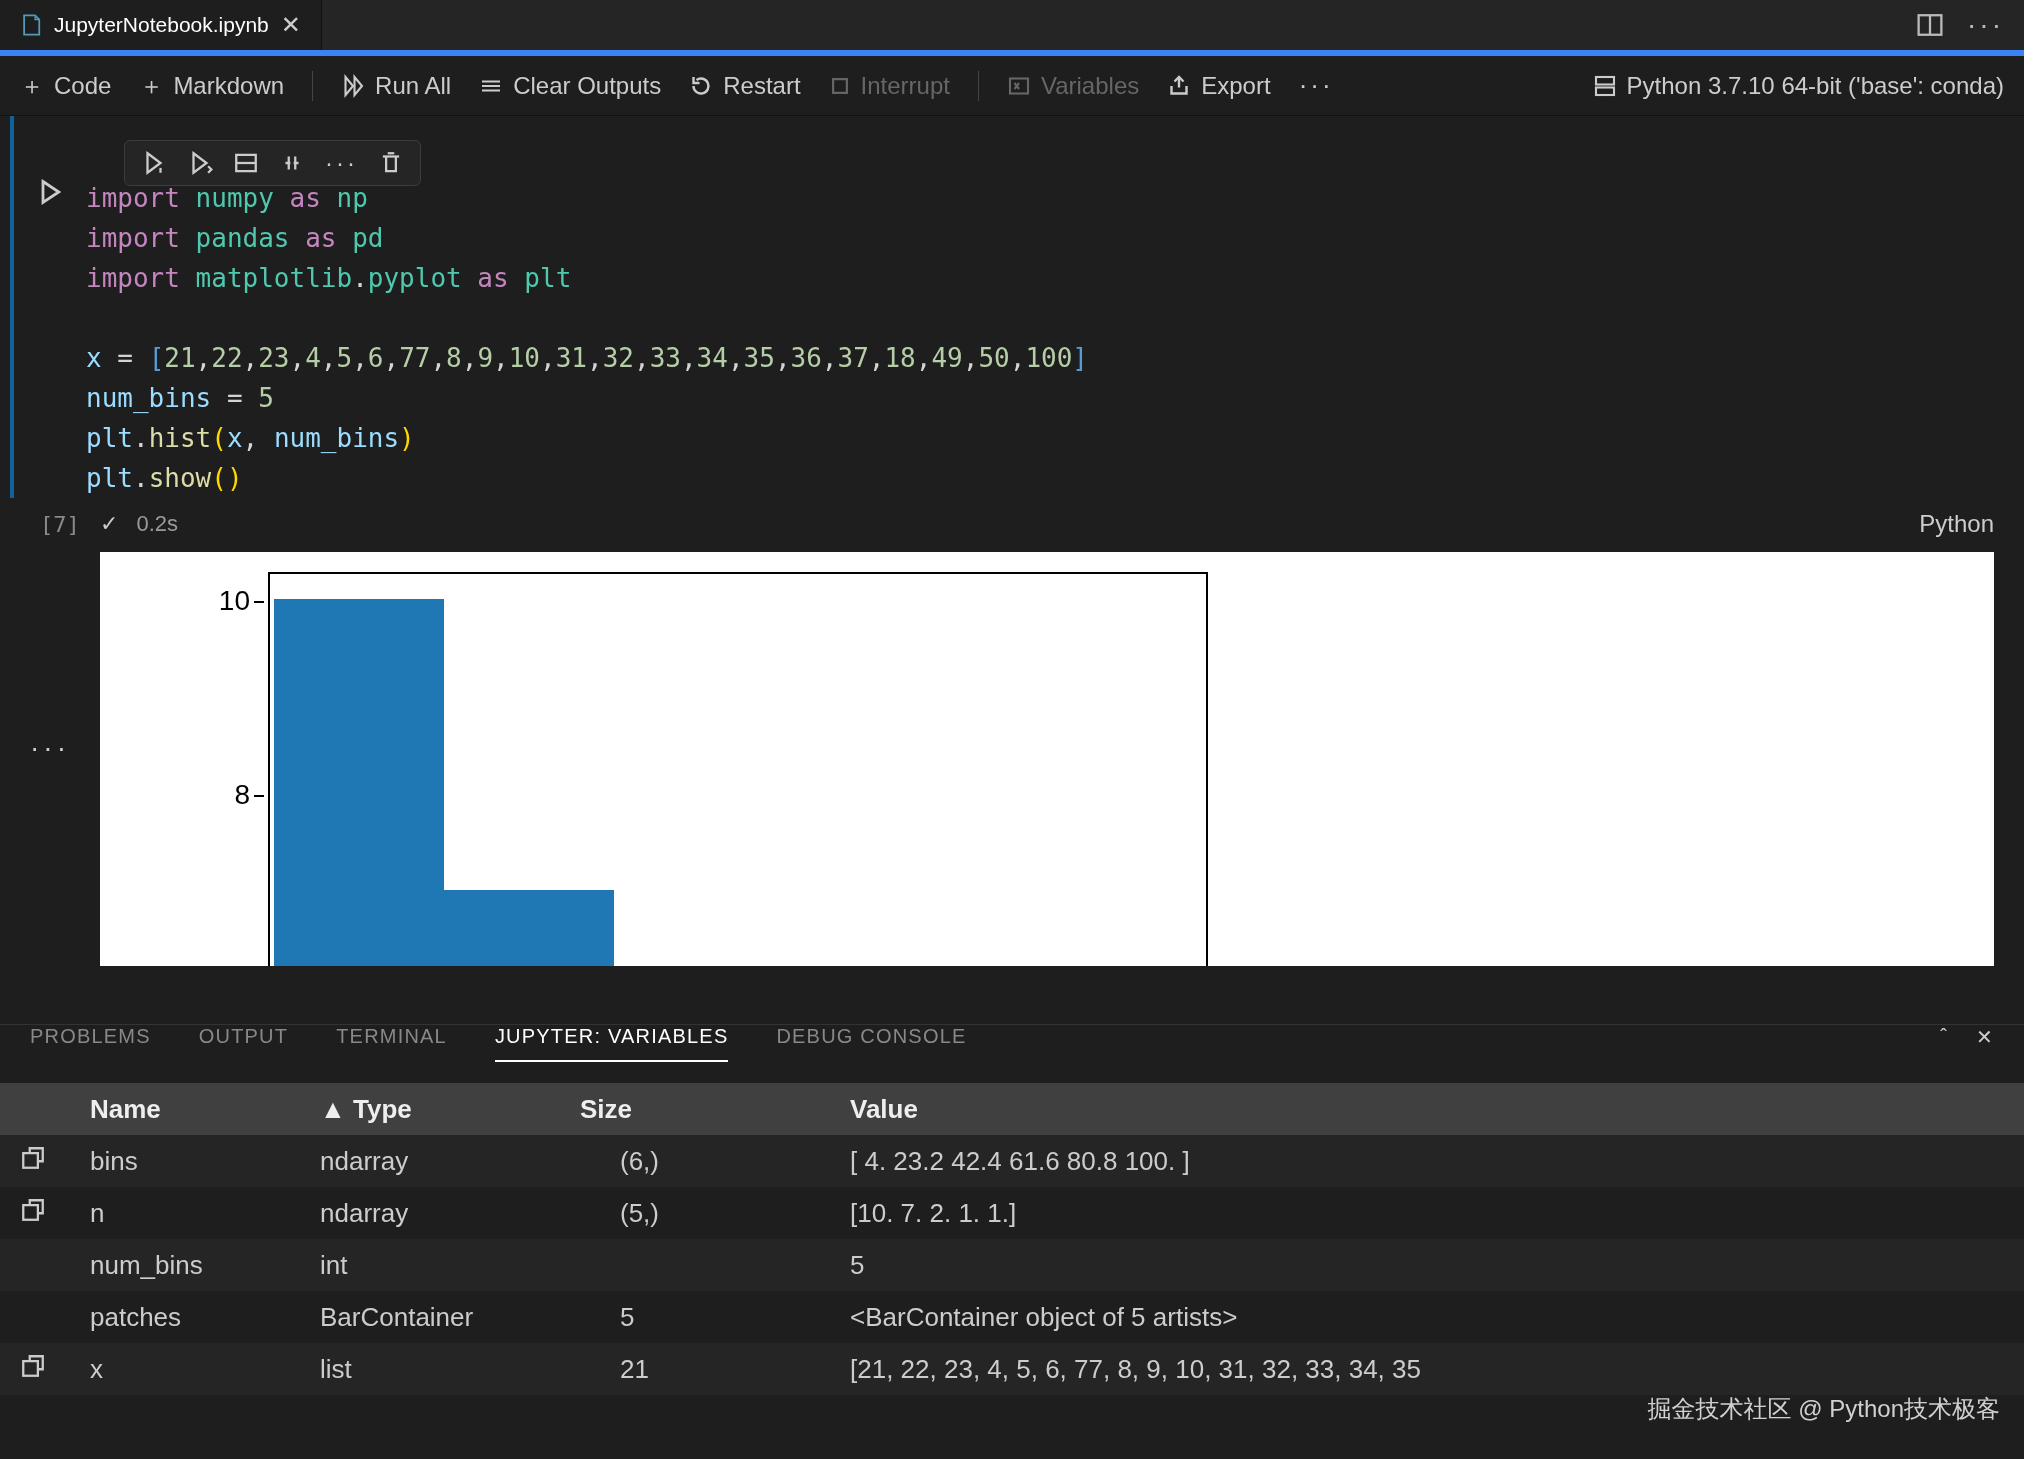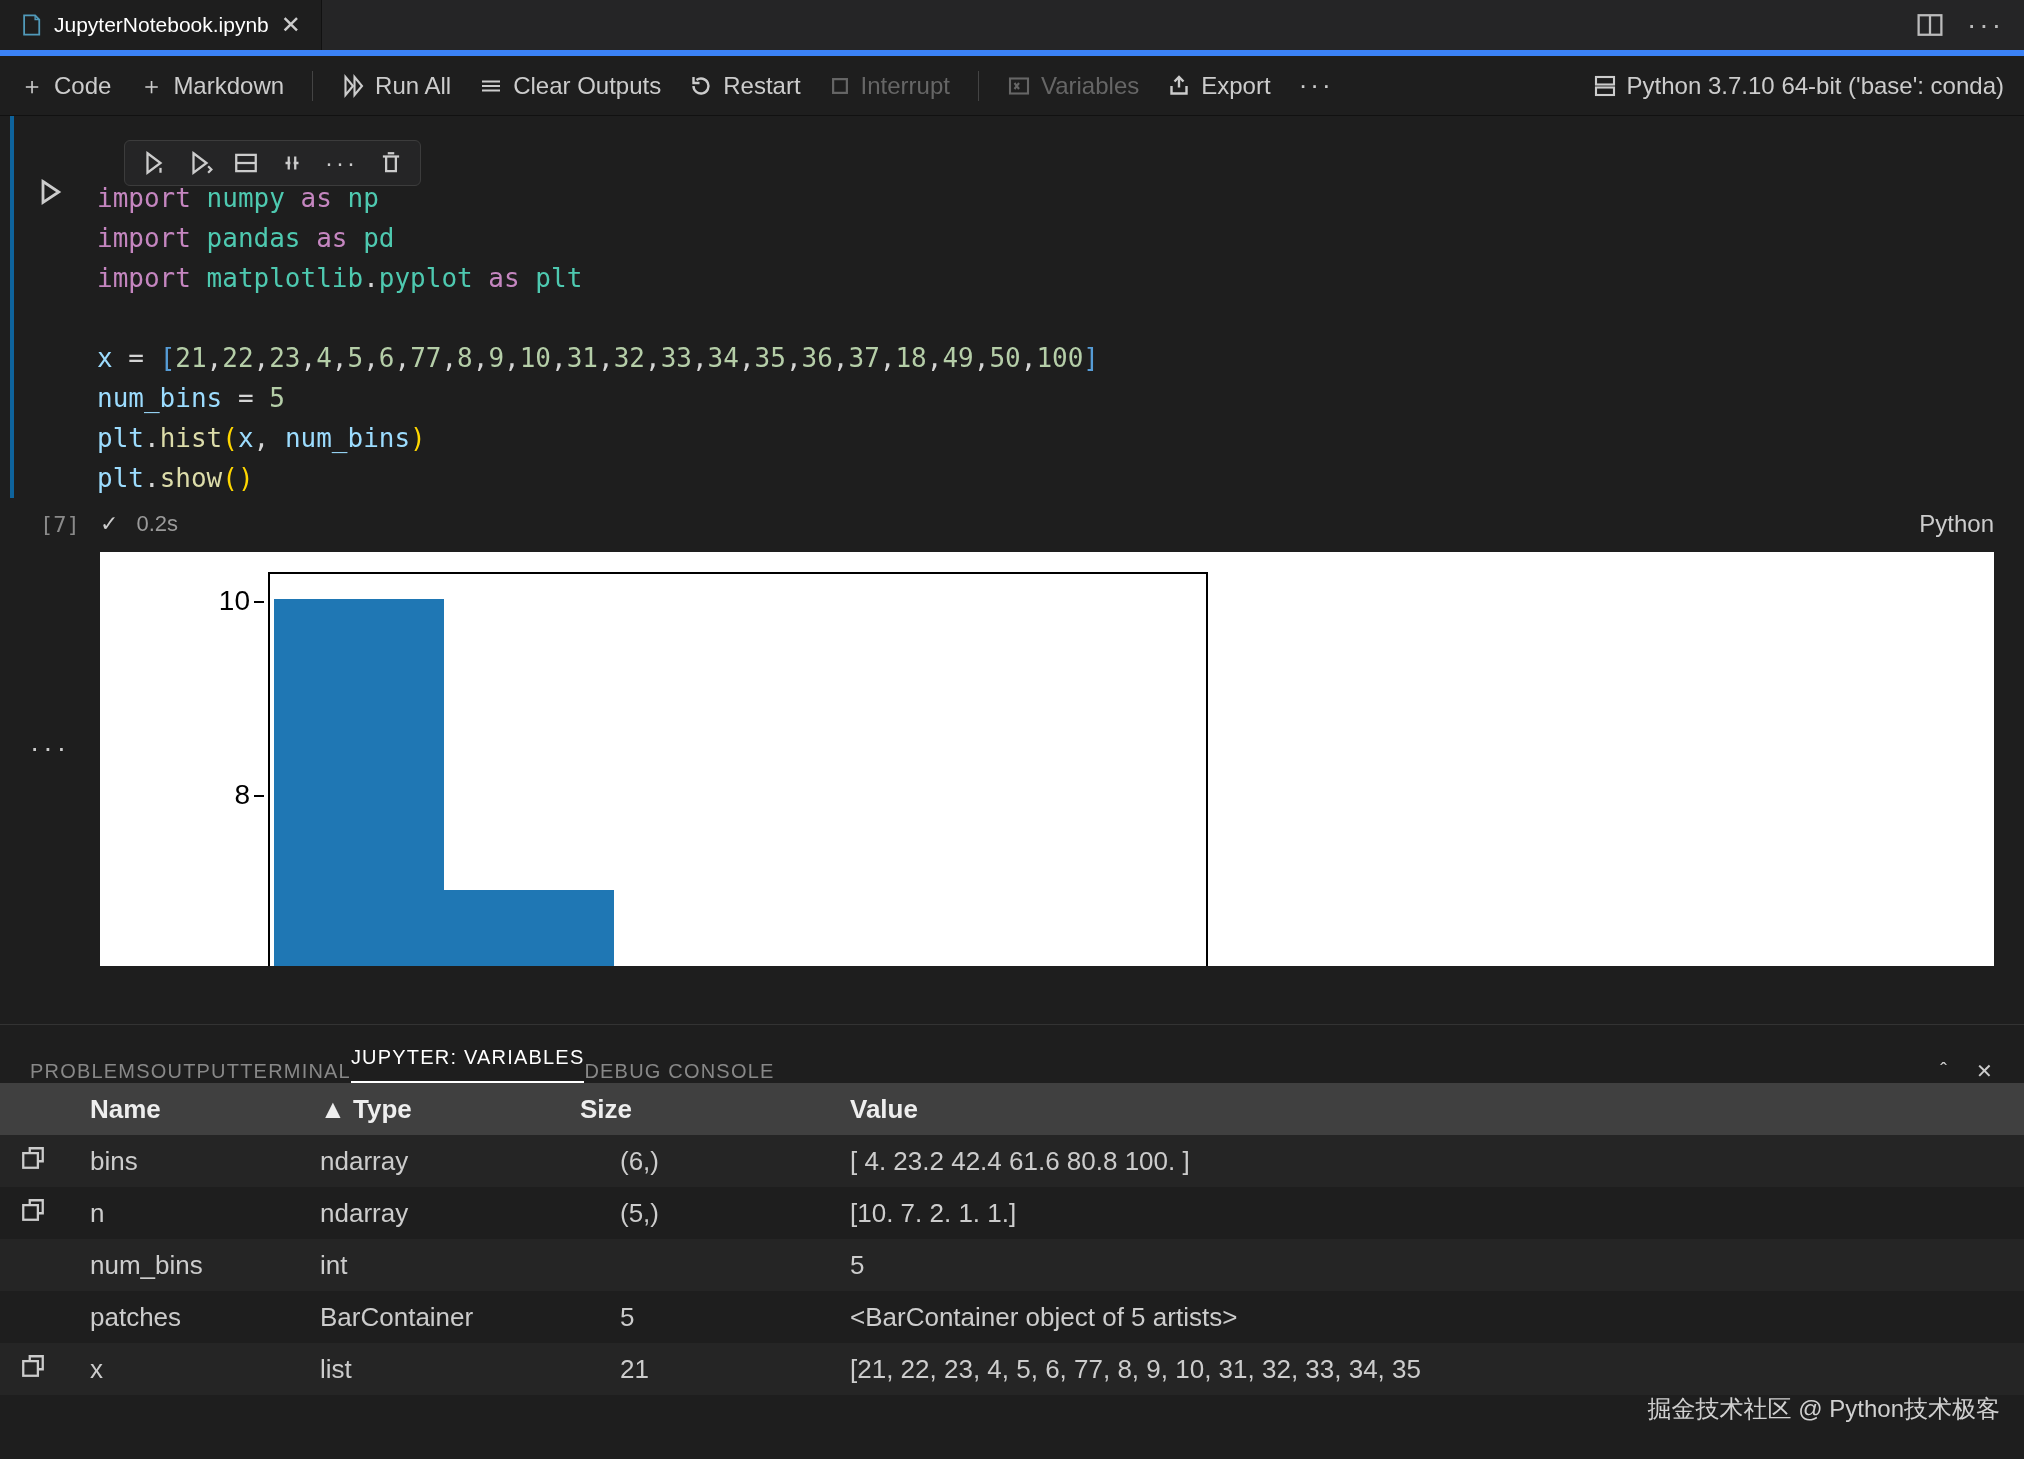--- a/index.html
+++ b/index.html
@@ -92,21 +92,20 @@
   display: flex;
   justify-content: center;
   padding-top: 62px;
 }
 .gutter-run svg { width: 28px; height: 28px; color: #ccc; }
 
 .code-wrap {
   flex: 1;
   padding-top: 62px;
   padding-right: 30px;
-  margin-left: 11px;
 }
 
 pre.code {
   font-family: "Consolas", "Menlo", monospace;
   font-size: 26px;
   line-height: 40px;
   color: #d4d4d4;
   white-space: pre;
 }
 .kw   { color: #c586c0; }
@@ -188,23 +187,24 @@
 .panel {
   position: absolute;
   left: 0; right: 0;
   top: 1024px;
   bottom: 0;
   background: #1e1e1e;
   border-top: 1px solid #333;
 }
 .panel-tabs {
   display: flex;
-  align-items: flex-end;
+  align-items: flex-start;
   height: 58px;
   padding: 0 30px;
+  gap: 48px;
   font-size: 20px;
   letter-spacing: 1.2px;
   color: #888;
 }
 .panel-tabs .ptab { cursor: default; }
 .panel-tabs .ptab.active {
   color: #fff;
   border-bottom: 2px solid #fff;
   padding-bottom: 12px;
 }

